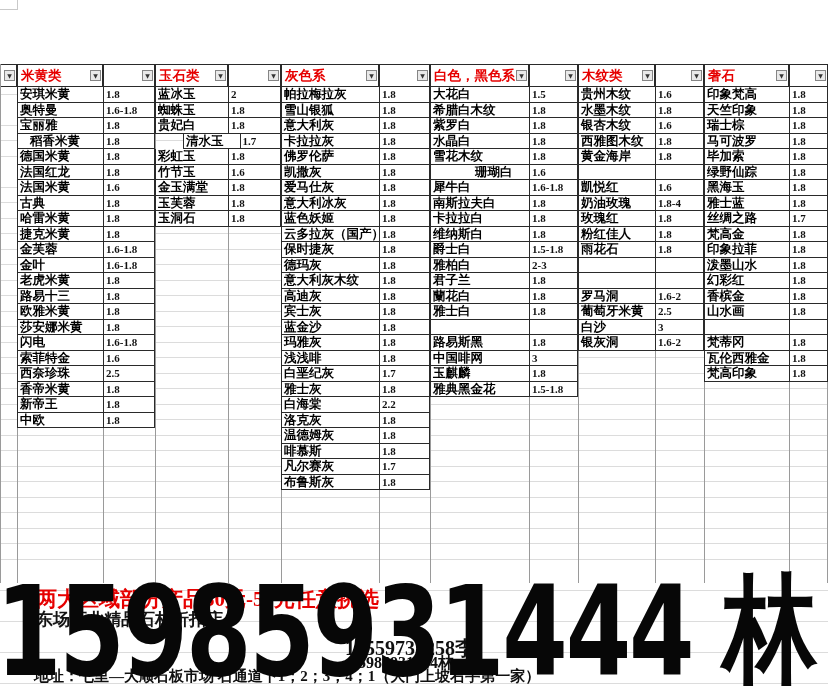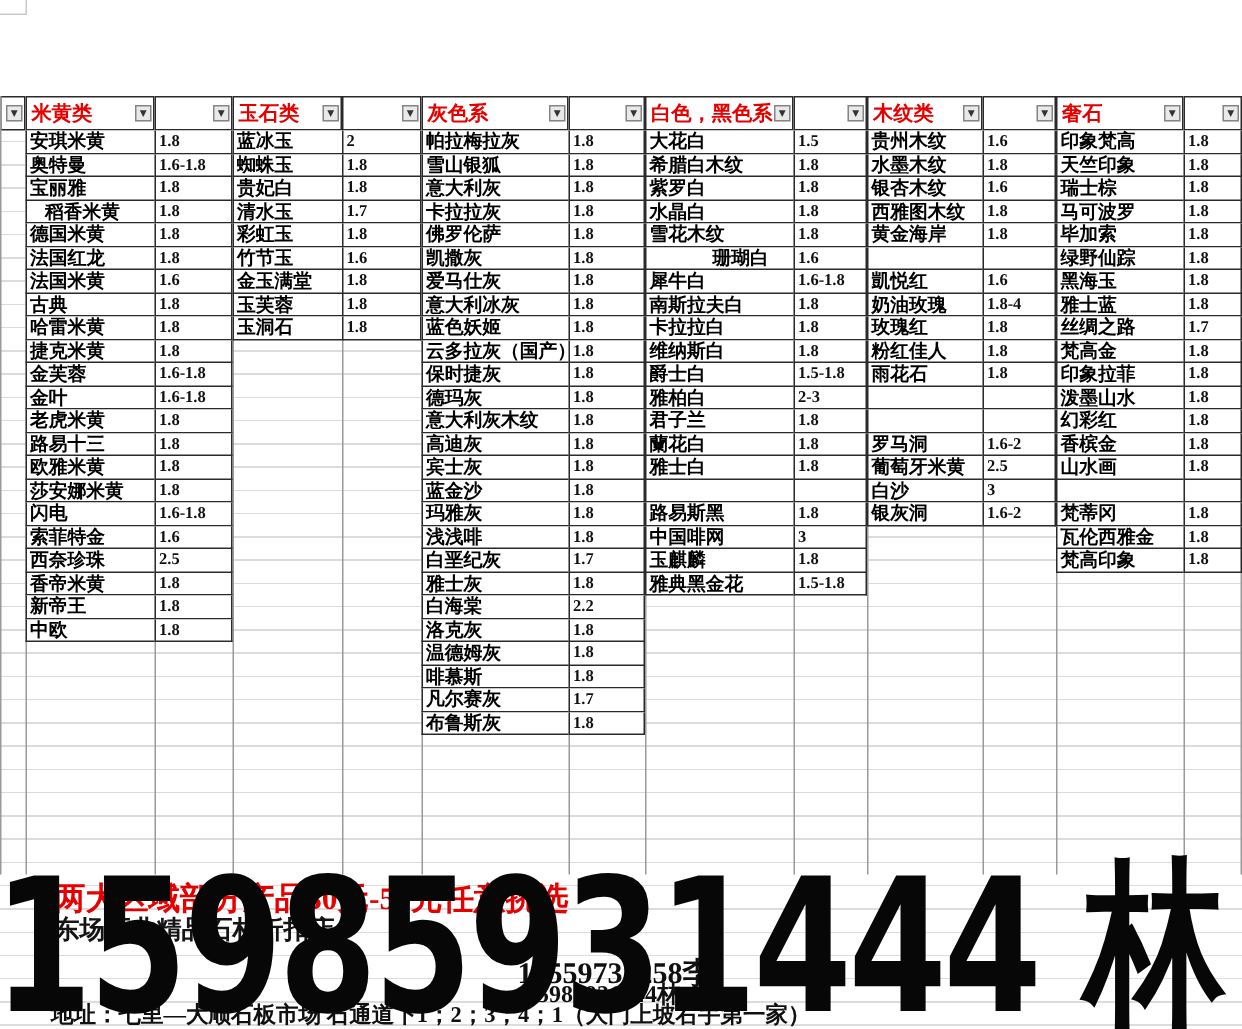--- a/index.html
+++ b/index.html
@@ -198,21 +198,21 @@
         </div>
         <div class="row">
           <div class="cell name" style="width: 73px;">蜘蛛玉</div>
           <div class="cell price last" style="width: 53px;">1.8</div>
         </div>
         <div class="row">
           <div class="cell name" style="width: 73px;">贵妃白</div>
           <div class="cell price last" style="width: 53px;">1.8</div>
         </div>
         <div class="row">
-          <div class="cell name" style="width: 73px;">清水玉</div>
+          <div class="cell name" style="width: 73px; margin-left: 28px;">清水玉</div>
           <div class="cell price last" style="width: 53px;">1.7</div>
         </div>
         <div class="row">
           <div class="cell name" style="width: 73px;">彩虹玉</div>
           <div class="cell price last" style="width: 53px;">1.8</div>
         </div>
         <div class="row">
           <div class="cell name" style="width: 73px;">竹节玉</div>
           <div class="cell price last" style="width: 53px;">1.6</div>
         </div>

